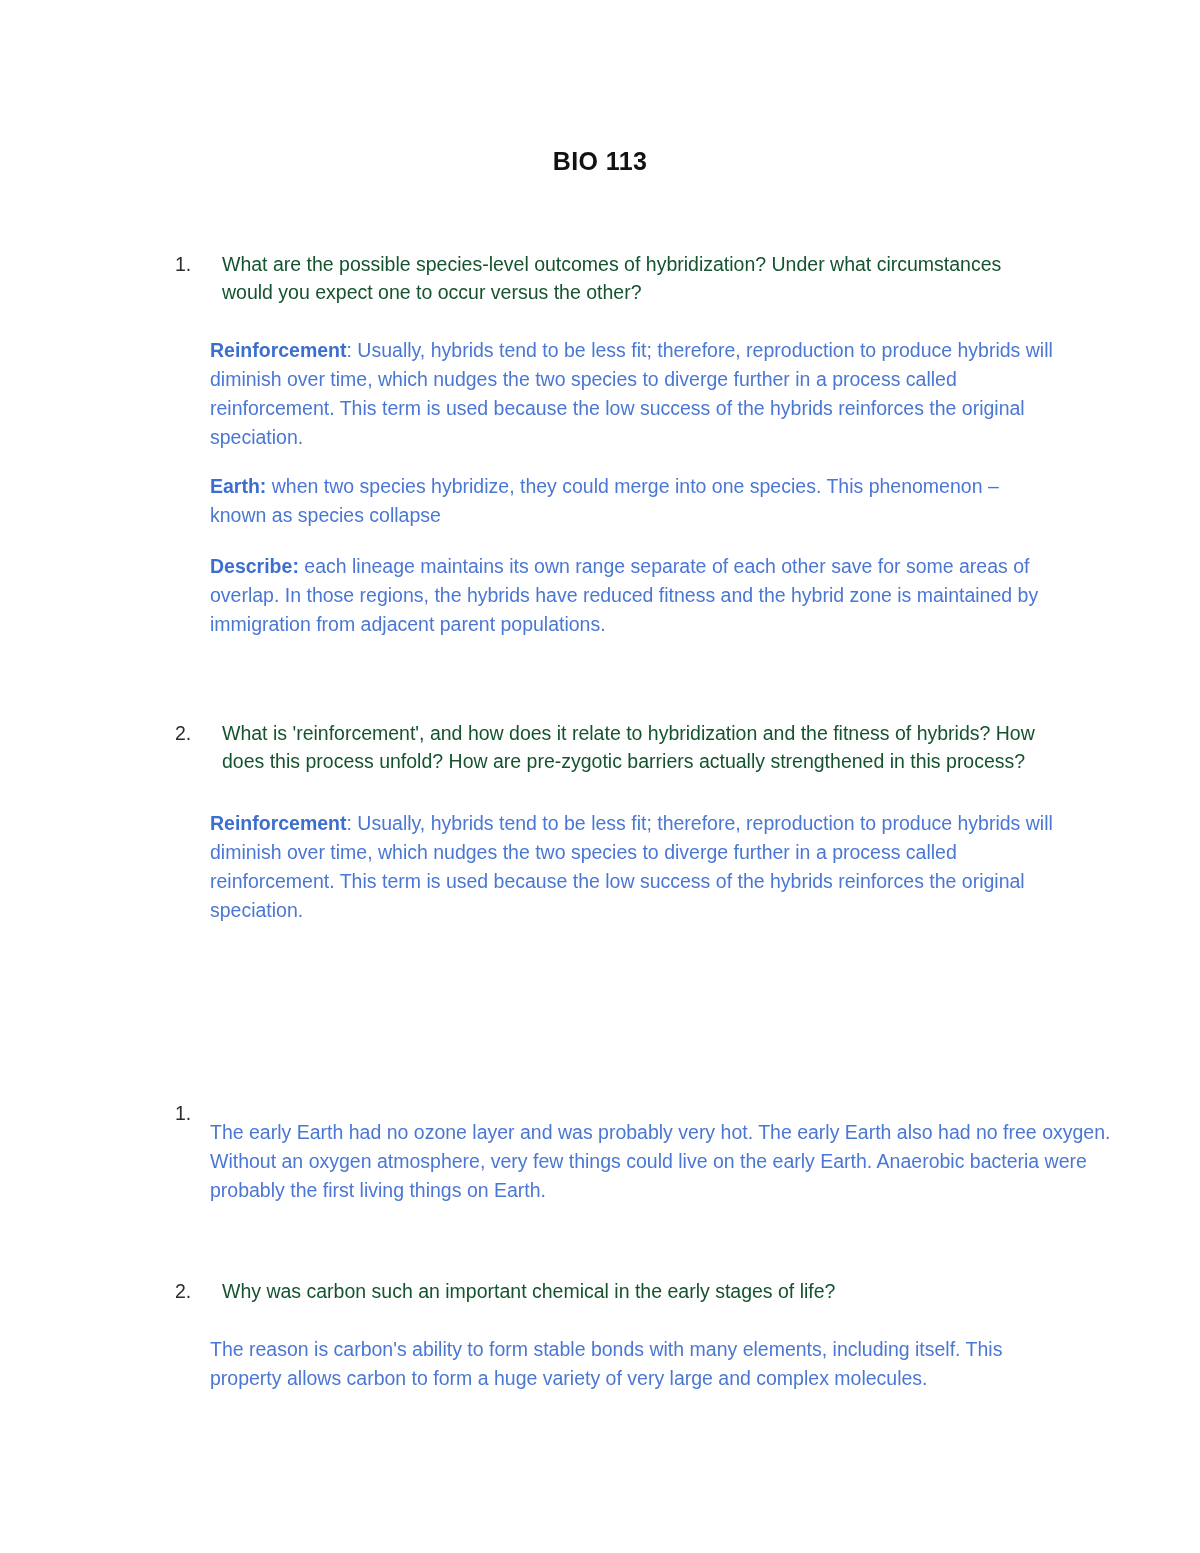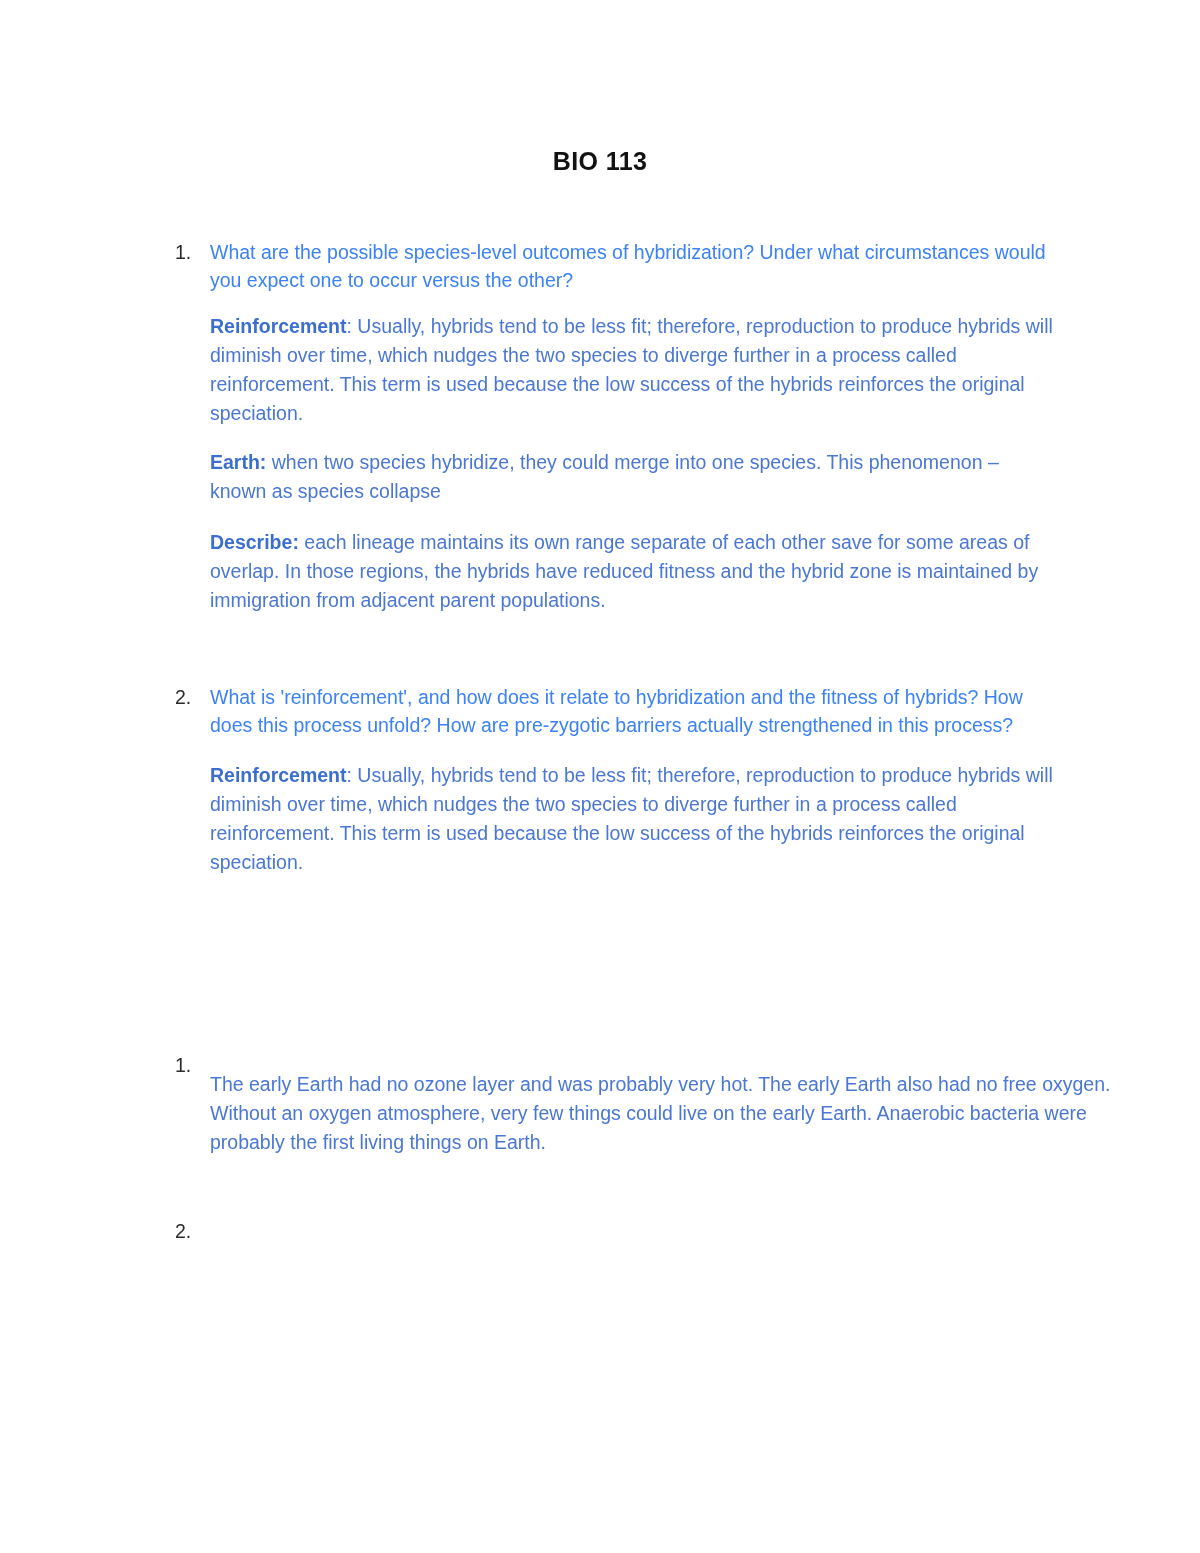--- a/index.html
+++ b/index.html
@@ -52,22 +52,22 @@
     position: absolute;
     left: 175px;
     top: 0;
     font-size: 19.5px;
     line-height: 28px;
     color: #2b2b2b;
   }
   .qtext {
     font-size: 19.5px;
     line-height: 28px;
-    color: #3b82f6;
-    margin: 0;
+    color: #14532d;
+    margin: 12px;
   }
 
   
   .answer {
     margin: 0;
     padding-left: 210px;
     padding-right: 140px;
     font-size: 19.5px;
     line-height: 29px;
     color: #4a77d4;
@@ -153,18 +153,20 @@
   </div>
 
   <div class="sp-9"></div>
 
   <p class="answer" style="padding-right:80px;"><span>The early Earth had no ozone layer and was probably very hot. The early Earth also had no free oxygen. Without an oxygen atmosphere, very few things could live on the early Earth. Anaerobic bacteria were probably the first living things on Earth.</span></p>
 
   <div class="sp-10"></div>
 
   <div class="block qitem">
     <span class="qnum">2.</span>
+    <p class="qtext">Why was carbon such an important chemical in the early stages of life?</p>
   </div>
 
   <div class="sp-11"></div>
 
+  <p class="answer wide"><span>The reason is carbon's ability to form stable bonds with many elements, including itself. This property allows carbon to form a huge variety of very large and complex molecules.</span></p>
 
 </div>
 
 </body></html>

